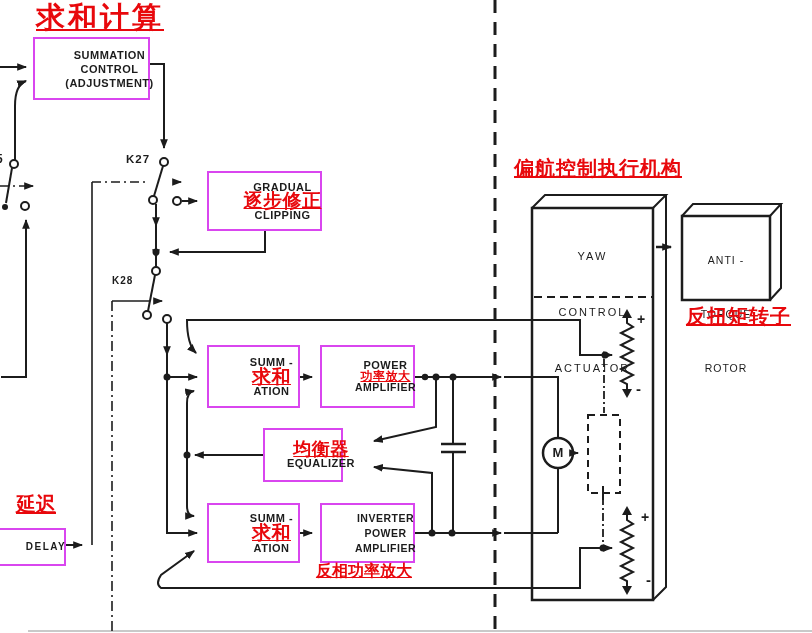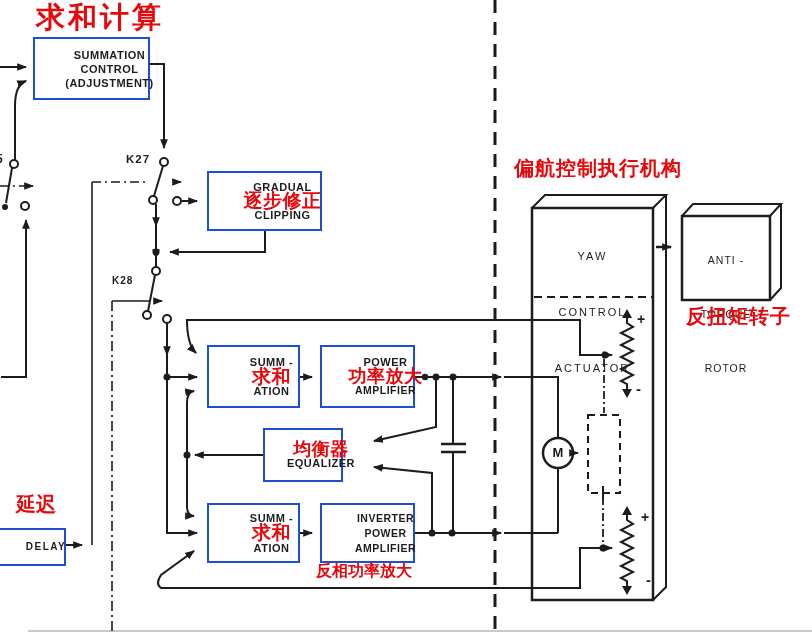--- a/index.html
+++ b/index.html
@@ -1,25 +1,25 @@
 <!DOCTYPE html>
 <html><head>
 <meta charset="utf-8">
 <style>
   html,body{margin:0;padding:0;background:#ffffff;}
   #stage{position:relative;width:812px;height:633px;background:#ffffff;overflow:hidden;
          font-family:"Liberation Sans",sans-serif;color:#1c1c1c;}
   #wires{position:absolute;left:0;top:0;z-index:1;}
-  .box{position:absolute;z-index:2;border:2px solid #1d4ed8;background:#ffffff;
+  .box{position:absolute;z-index:2;border:2px solid #d946ef;background:#ffffff;
        display:flex;flex-direction:column;justify-content:center;align-items:center;
        text-align:center;box-sizing:border-box;padding-left:36px;}
   .bl{font-weight:bold;font-size:11px;letter-spacing:0.5px;line-height:14px;white-space:nowrap;}
   .bl.sm{font-size:10.5px;line-height:15px;}
   .red{color:#e8080c;font-weight:bold;}
-  .cn{line-height:1.05;white-space:nowrap;}
+  .cn{line-height:1.05;white-space:nowrap;text-decoration:underline;}
   .lbl{position:absolute;z-index:2;font-weight:bold;white-space:nowrap;}
   .en-overlay{position:absolute;z-index:2;font-weight:normal;text-align:center;white-space:pre-line;}
   .scan-rule{position:absolute;z-index:0;background:#c9c9c9;}
 </style>
 </head>
 <body>
 
 <div id="stage">
 
   <div class="scan-rule" style="left:28px;top:630px;width:784px;height:2px;"></div>
@@ -166,21 +166,21 @@
   </div>
 
   <div class="box" style="left:207px;top:345px;width:93px;height:63px;">
     <div class="bl">SUMM -</div>
     <div class="bl red cn" style="font-size:19px;margin:-2px 0;">求和</div>
     <div class="bl">ATION</div>
   </div>
 
   <div class="box" style="left:320px;top:345px;width:95px;height:63px;">
     <div class="bl">POWER</div>
-    <div class="bl red cn" style="font-size:18px;margin:-2px 0;">功率放大</div>
+    <div class="bl red cn" style="font-size:12px;margin:-2px 0;">功率放大</div>
     <div class="bl sm">AMPLIFIER</div>
   </div>
 
   <div class="box" style="left:263px;top:428px;width:80px;height:54px;">
     <div class="bl red cn" style="font-size:18px;margin-bottom:-3px;">均衡器</div>
     <div class="bl">EQUALIZER</div>
   </div>
 
   <div class="box" style="left:207px;top:503px;width:93px;height:60px;">
     <div class="bl">SUMM -</div>

